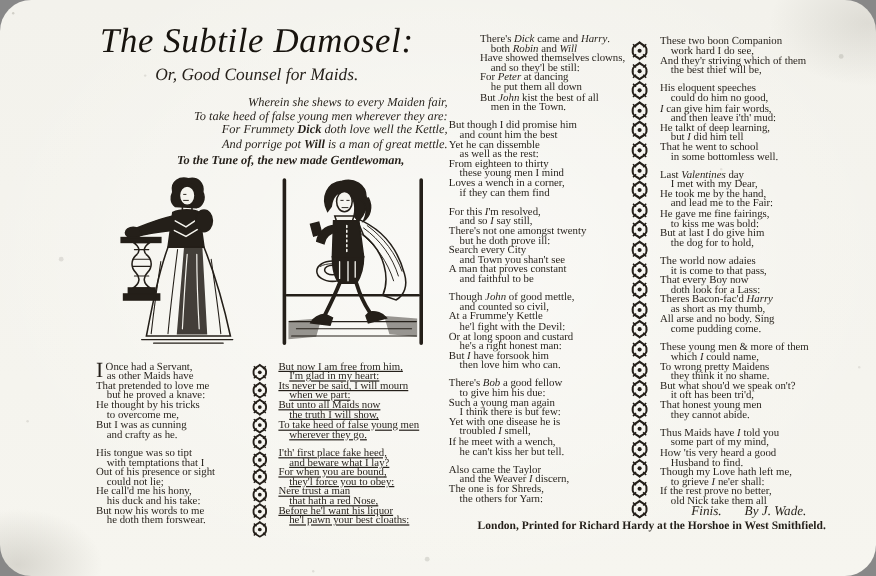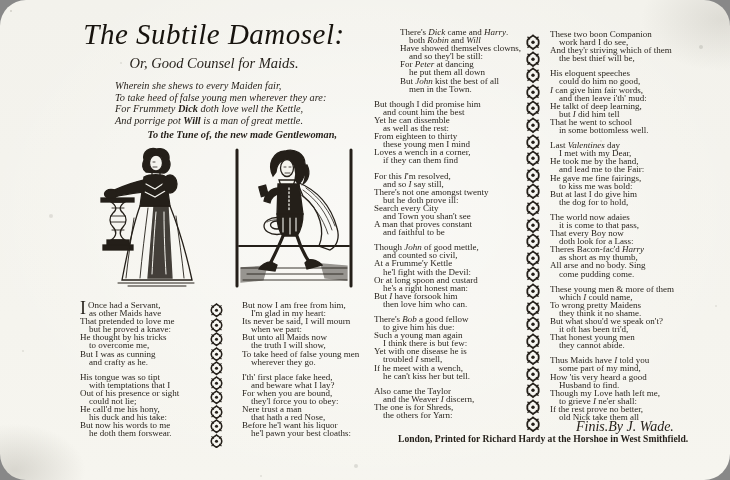--- a/index.html
+++ b/index.html
@@ -19,50 +19,50 @@
       345px 455px 0 1px rgba(90,85,75,.16),705px 295px 0 rgba(90,85,75,.12),
       110px 52px 0 rgba(90,85,75,.14),590px 130px 0 rgba(90,85,75,.12),
       650px 425px 0 1px rgba(90,85,75,.14),12px 340px 0 rgba(90,85,75,.14),
       470px 20px 0 rgba(90,85,75,.12),250px 465px 0 rgba(90,85,75,.14);}
   
   .titleblock{position:absolute;left:55px;top:18px;width:318px;}
   .title{margin:0;font-style:italic;font-weight:400;font-size:29px;line-height:32px;
     text-align:center;white-space:nowrap;letter-spacing:.5px;color:#17130e;}
   .subtitle{margin:6px 0 0 0;font-style:italic;font-weight:400;font-size:14.5px;
     line-height:15px;text-align:center;white-space:nowrap;}
-  .argument{margin:9px 0 0 60px;font-style:italic;font-size:10.3px;line-height:11.7px;}
+  .argument{margin:9px 0 0 60px;font-style:italic;font-size:10.3px;line-height:11.7px;text-align:right;}
   .argument .line{white-space:nowrap;}
   .argument i.em{font-weight:700;}
   .tuneline{margin:2px 36px 0 0;text-align:right;font-style:italic;font-weight:700;
     font-size:10.3px;white-space:nowrap;}
   
   .woodcut{position:absolute;}
   .woodcut-woman{left:98px;top:146px;width:108px;height:142px;}
   .woodcut-man{left:233px;top:148px;width:122px;height:140px;}
   
   .col{position:absolute;font-size:9px;line-height:8.1px;}
   .col .line{white-space:nowrap;}
   .col .line.indent{padding-left:9px;}
   .col i.em{font-style:italic;}
   .stanza{margin:0 0 7px 0;}
   .stanza:last-child{margin-bottom:0;}
   .col-l1{left:80px;top:301px;width:124px;}
-  .col-l2{left:242px;top:301px;width:124px;}
+  .col-l2{left:232px;top:301px;width:124px;text-decoration:underline;}
   .col-mid{left:374px;top:28px;width:140px;}
   .col-mid .stanza:first-child{margin-left:26px;}
   .col-right{left:550px;top:30px;width:140px;}
   .dropcap{float:left;font-size:18px;line-height:15px;margin:0 2px 0 0;}
   
   .orn{position:absolute;display:flex;flex-direction:column;}
   .orn-a{left:209px;top:303px;width:15px;}
   .orn-b{left:525px;top:34px;width:16px;}
   .orn svg{display:block;width:100%;}
   
   .finisrow{position:absolute;left:550px;top:421px;width:122px;display:flex;
-    justify-content:space-between;font-style:italic;font-size:14px;line-height:11px;
+    justify-content:space-between;font-style:italic;font-size:11px;line-height:11px;
     padding-left:26px;box-sizing:border-box;white-space:nowrap;}
   .imprint{position:absolute;left:398px;top:433px;width:280px;text-align:center;
     font-weight:700;font-size:9.6px;white-space:nowrap;}
 </style>
 </head>
 <body>
 
 <div class="paper">
   <div class="specks"></div>
 

